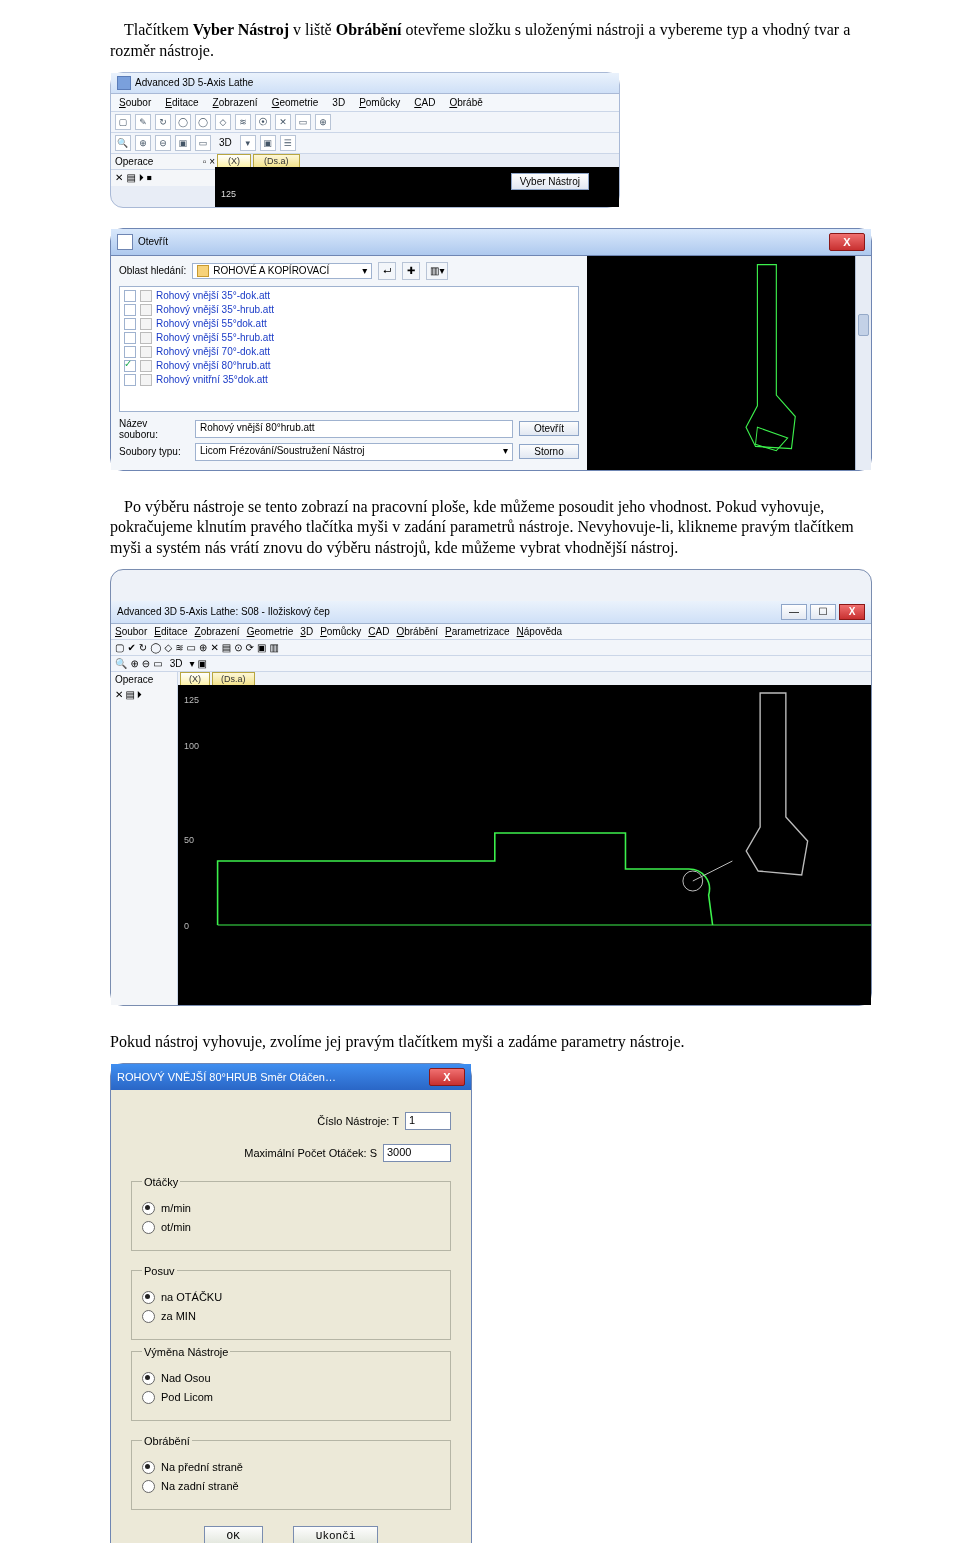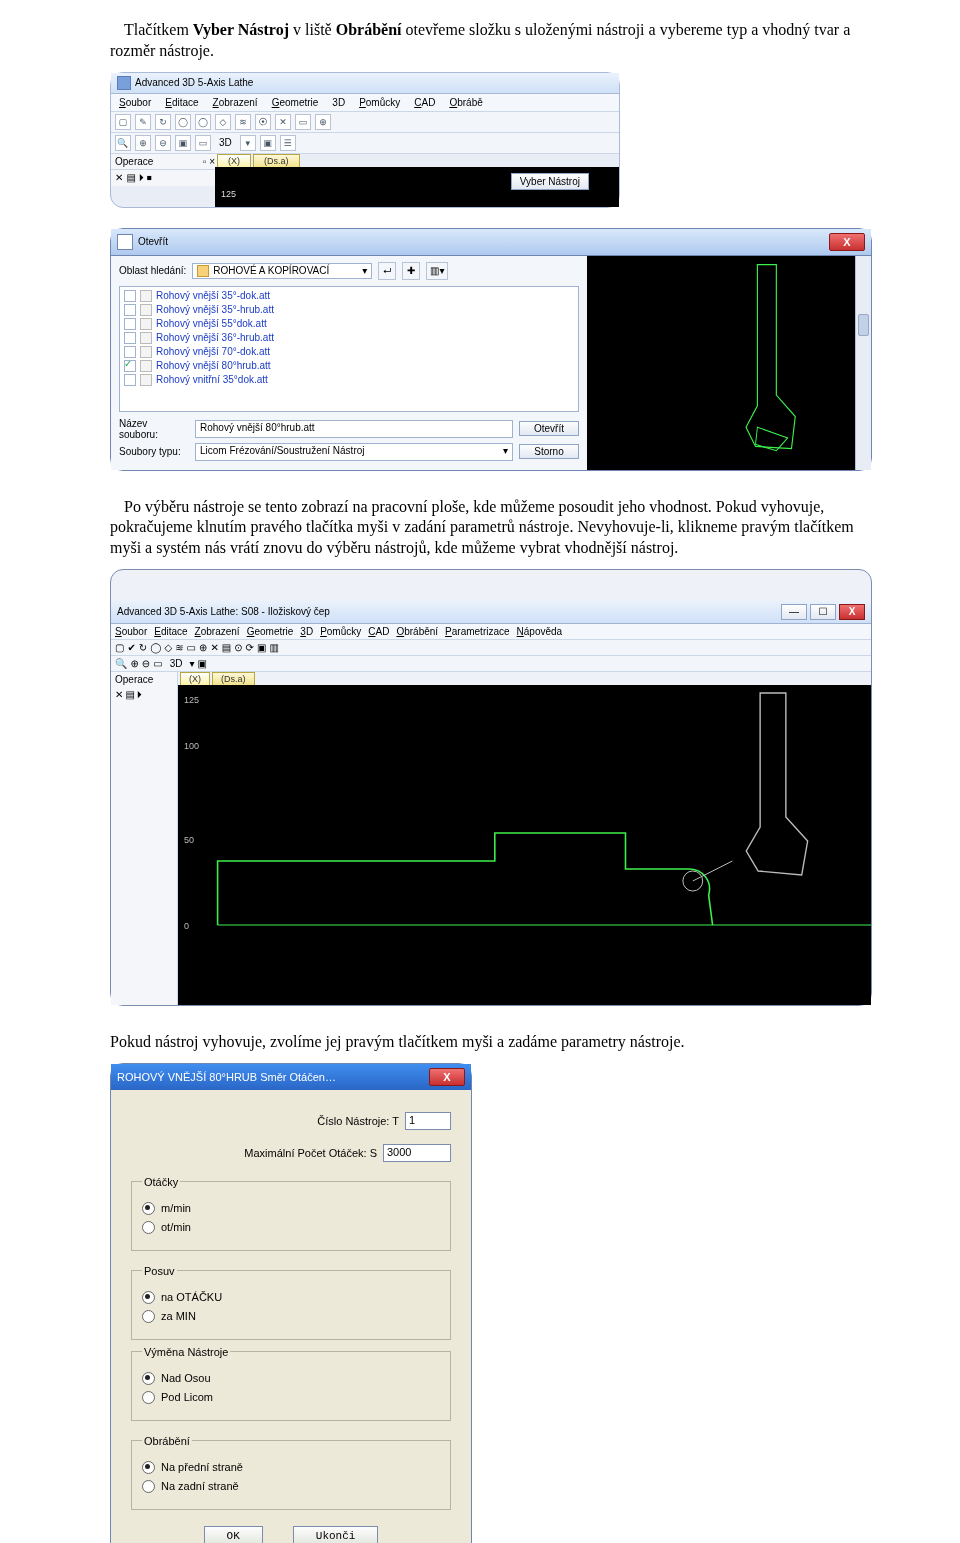--- a/index.html
+++ b/index.html
@@ -300,21 +300,21 @@
               <span class="fname">Rohový vnější 35°-hrub.att</span>
             </div>
           <div class="filerow">
               <span class="bx"></span>
               <span class="fico"></span>
               <span class="fname">Rohový vnější 55°dok.att</span>
             </div>
           <div class="filerow">
               <span class="bx"></span>
               <span class="fico"></span>
-              <span class="fname">Rohový vnější 36°-hrub.att</span>
+              <span class="fname">Rohový vnější 55°-hrub.att</span>
             </div>
           <div class="filerow">
               <span class="bx"></span>
               <span class="fico"></span>
               <span class="fname">Rohový vnější 70°-dok.att</span>
             </div>
           <div class="filerow">
               <span class="bx ck"></span>
               <span class="fico"></span>
               <span class="fname">Rohový vnější 80°hrub.att</span>

